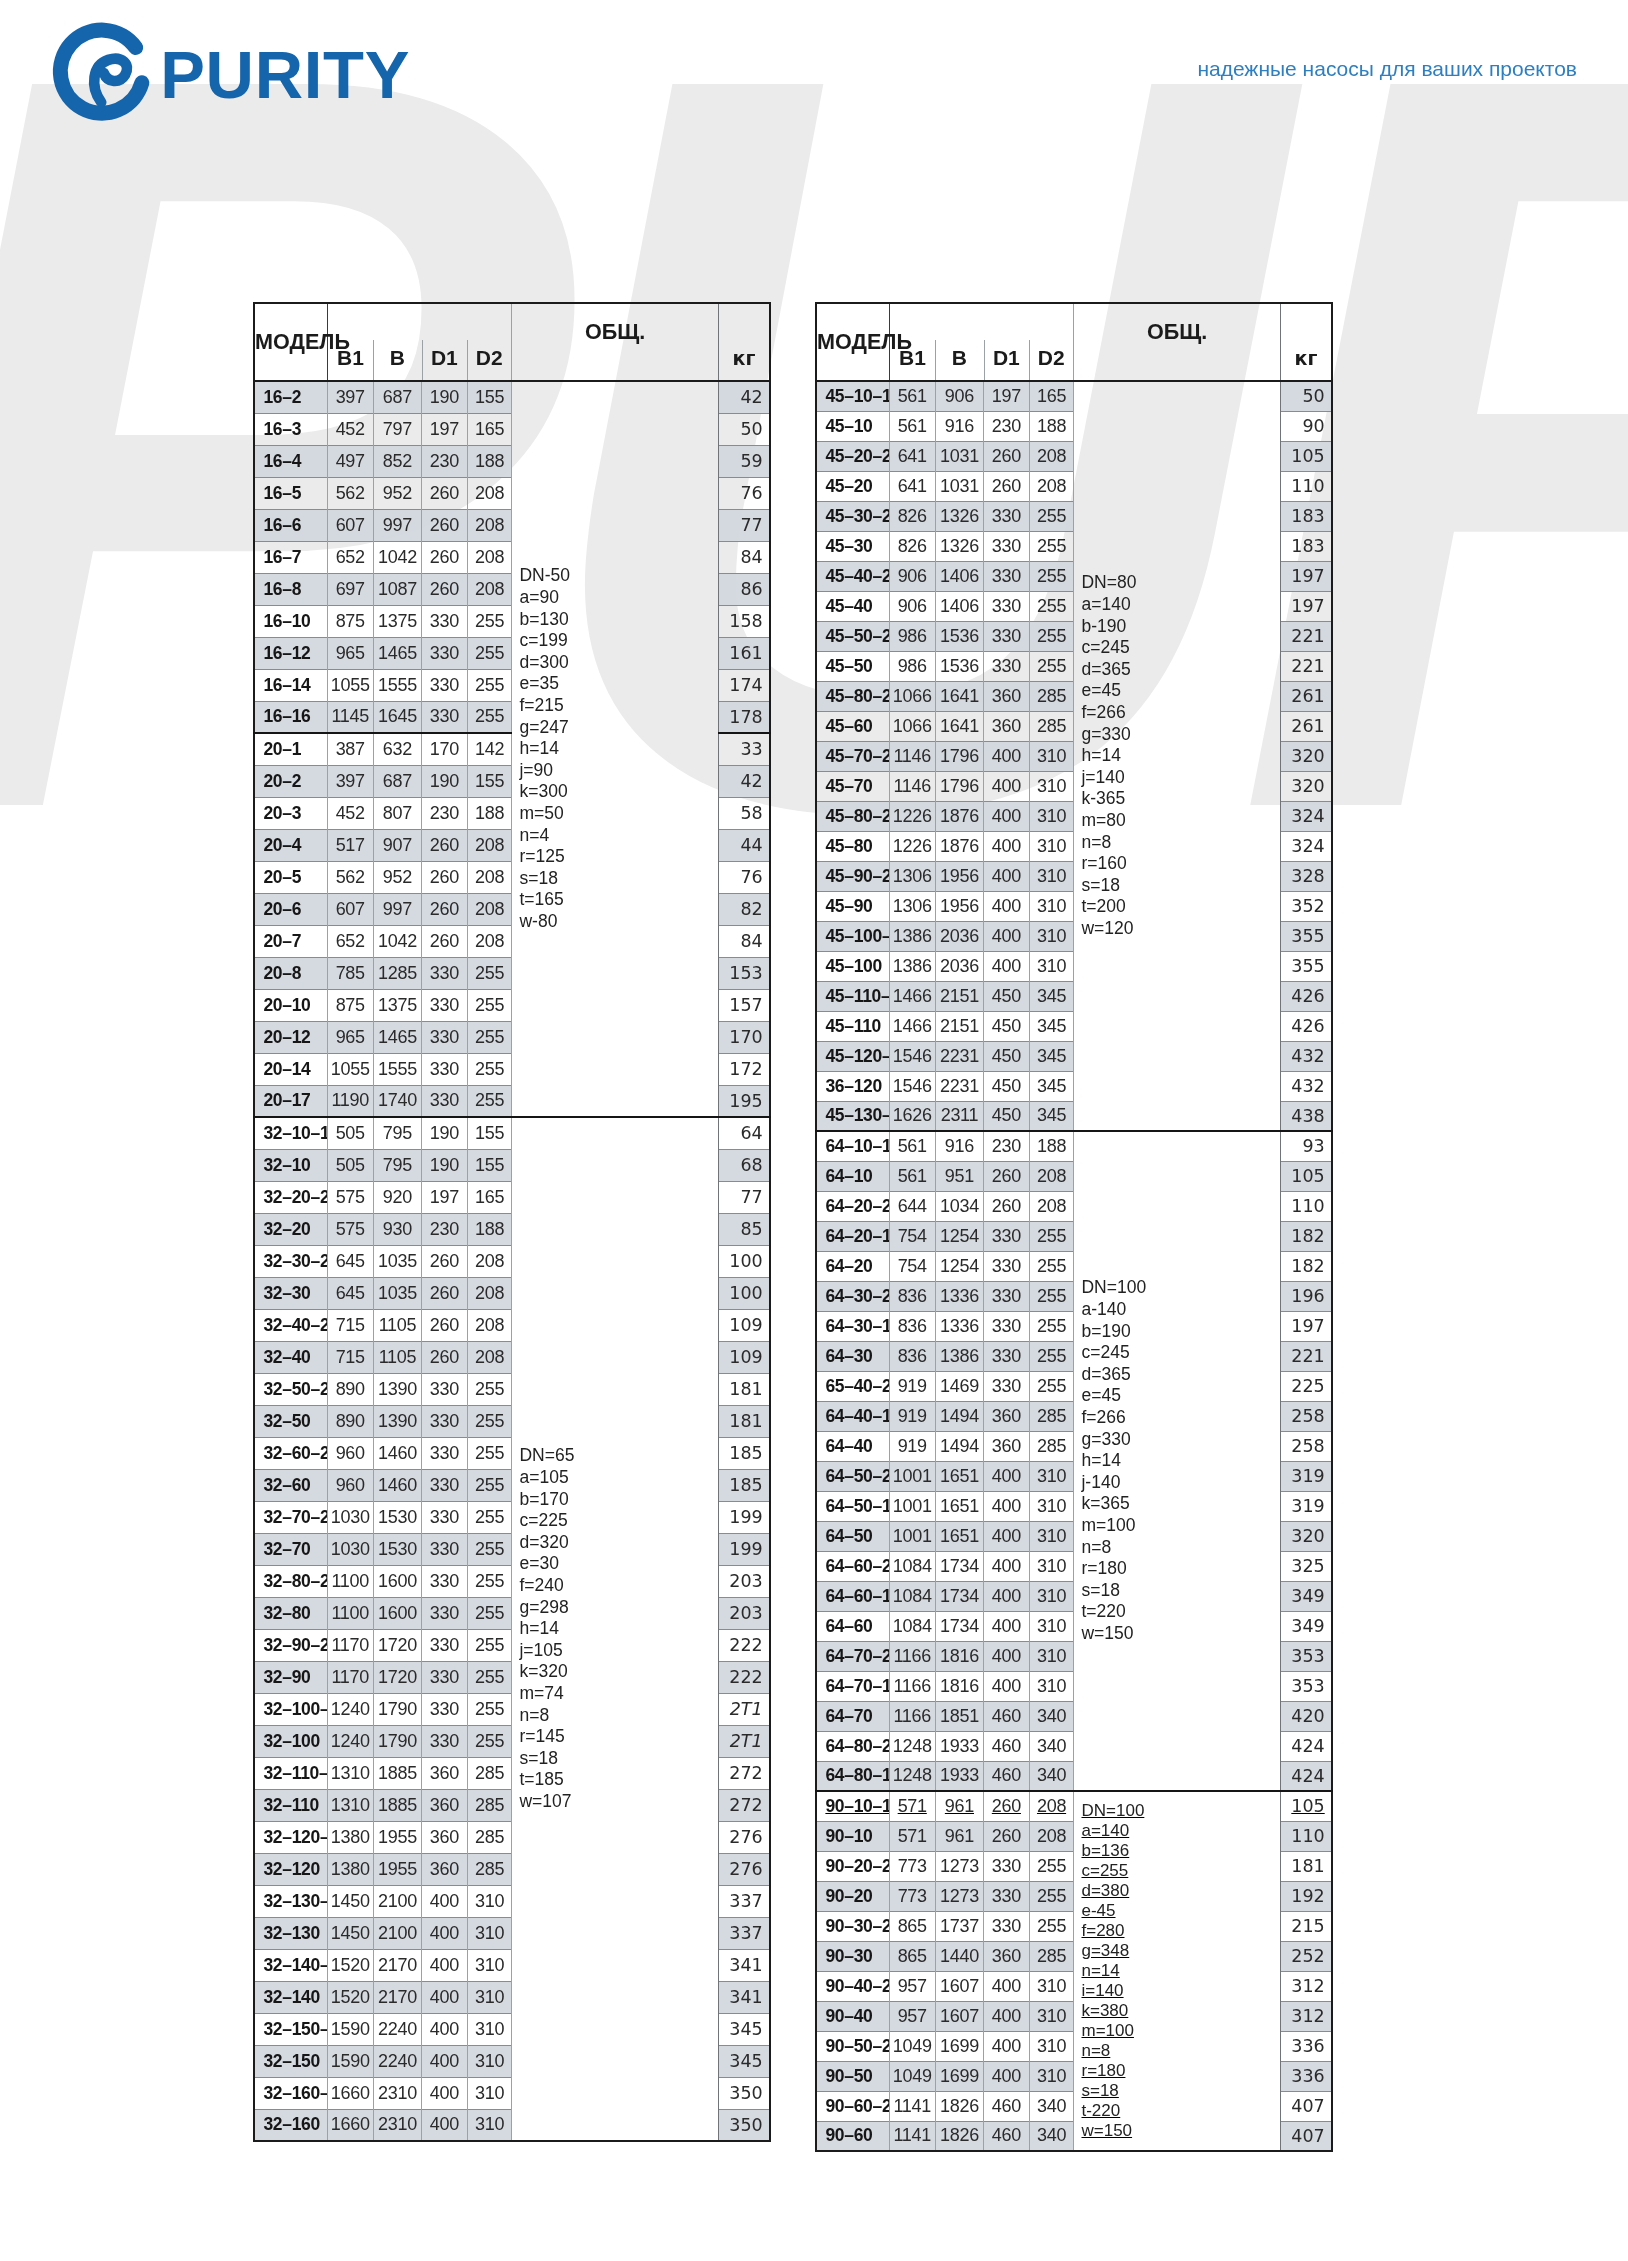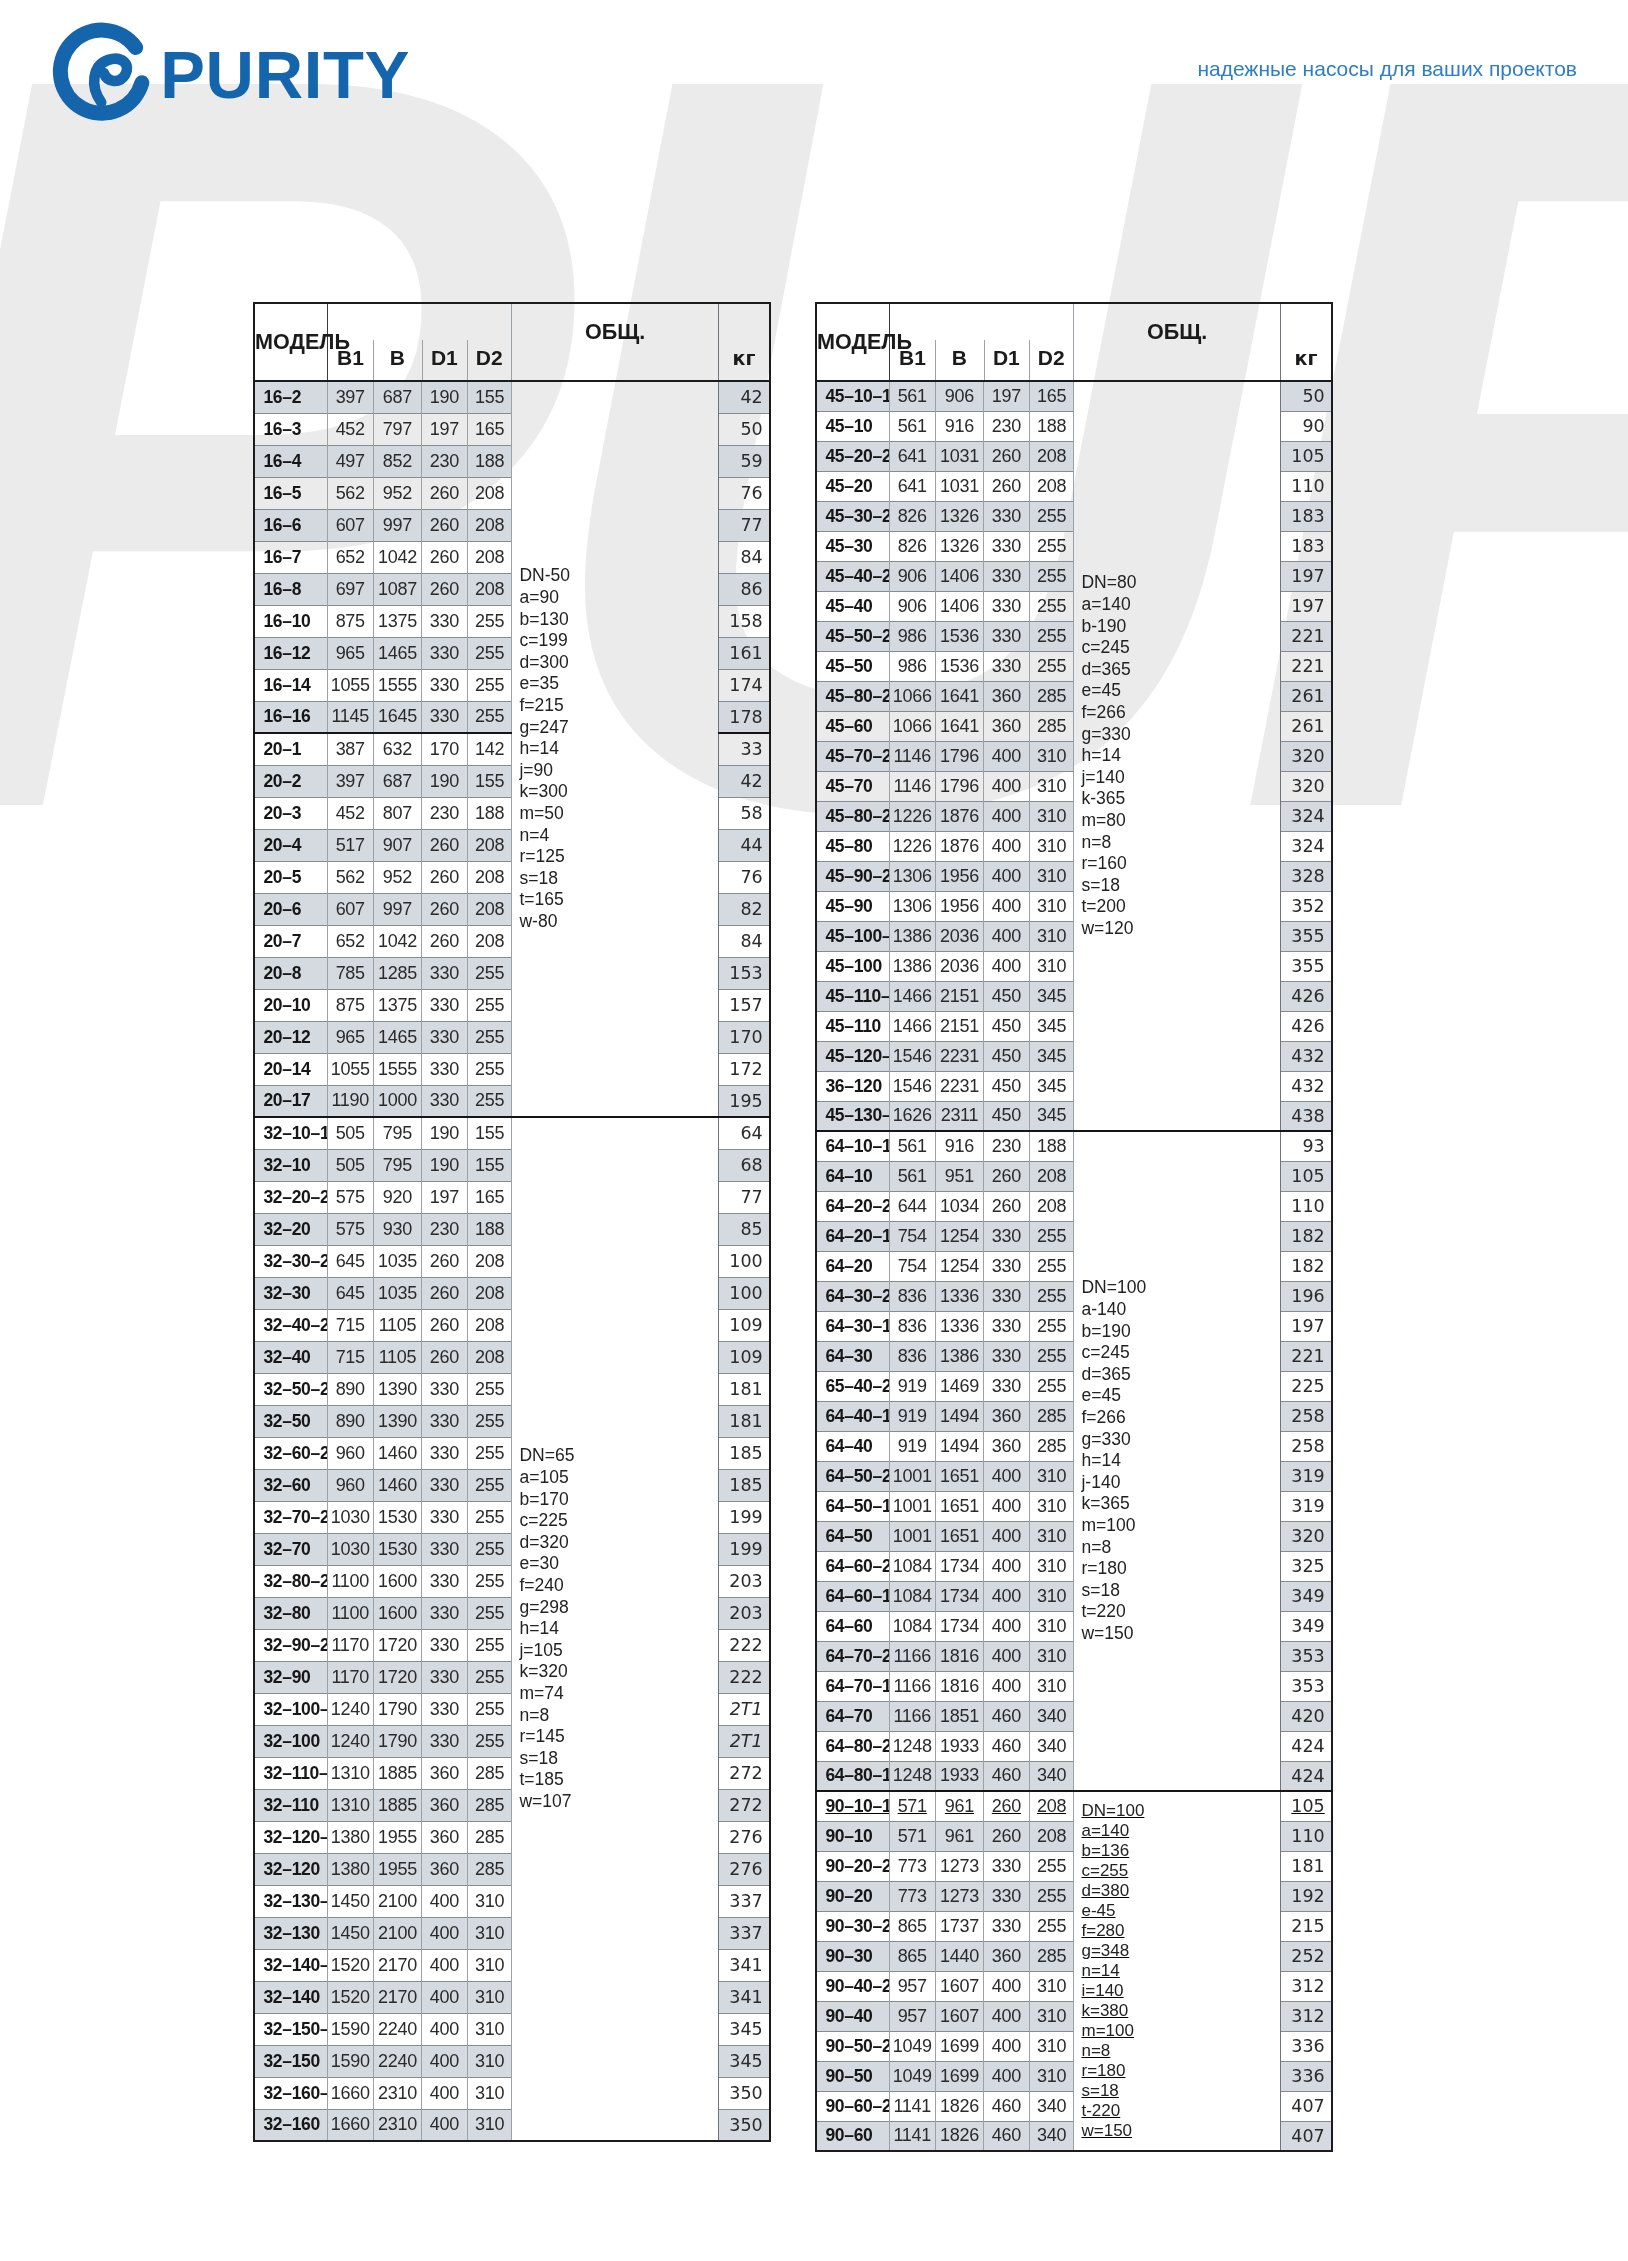--- a/index.html
+++ b/index.html
@@ -275,21 +275,21 @@
         <td class="model cell">20–14</td>
         <td class="cell">1055</td>
         <td class="cell">1555</td>
         <td class="cell">330</td>
         <td class="cell">255</td>
         <td class="kg cell">172</td>
       </tr>
       <tr class="stripe-g" style="height: 32px;">
         <td class="model cell">20–17</td>
         <td class="cell">1190</td>
-        <td class="cell">1000</td>
+        <td class="cell">1740</td>
         <td class="cell">330</td>
         <td class="cell">255</td>
         <td class="kg cell">195</td>
       </tr>
       <tr class="stripe-w" style="height: 32px;">
         <td class="model cell sect">32–10–1</td>
         <td class="cell sect">505</td>
         <td class="cell sect">795</td>
         <td class="cell sect">190</td>
         <td class="cell sect">155</td>

